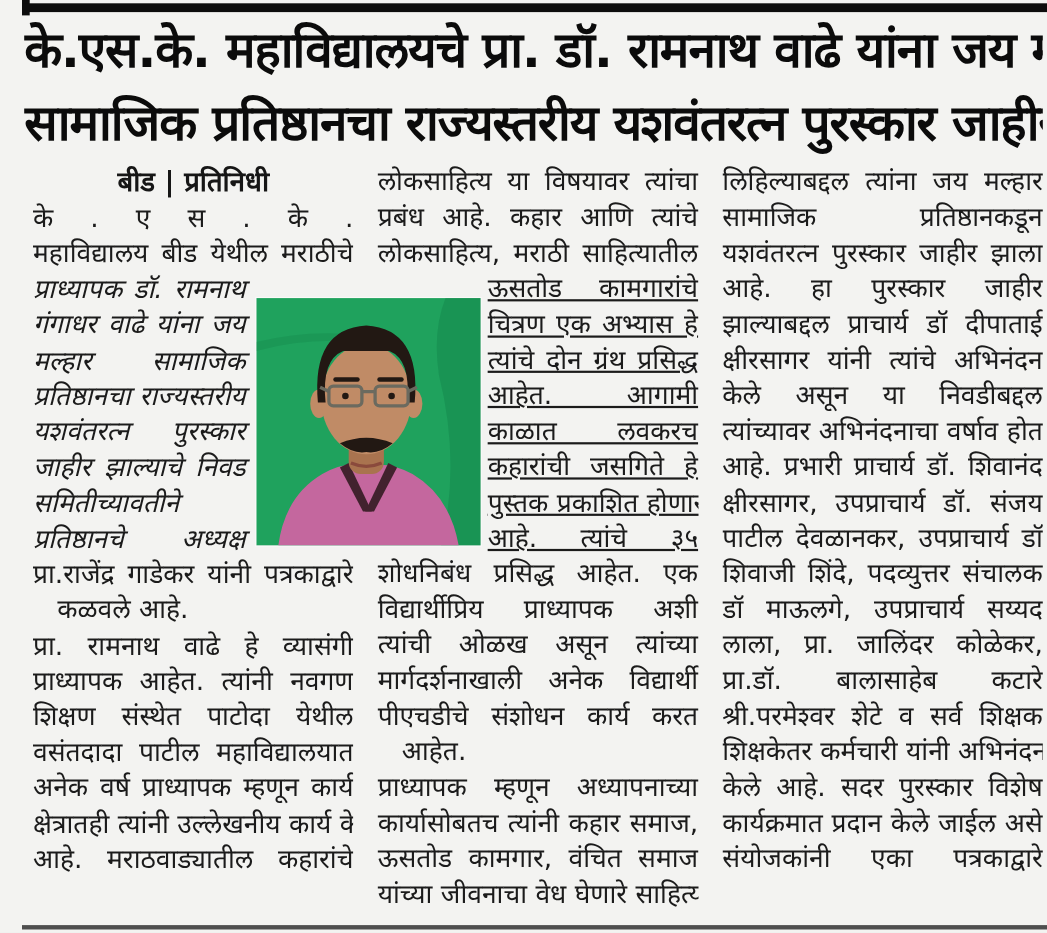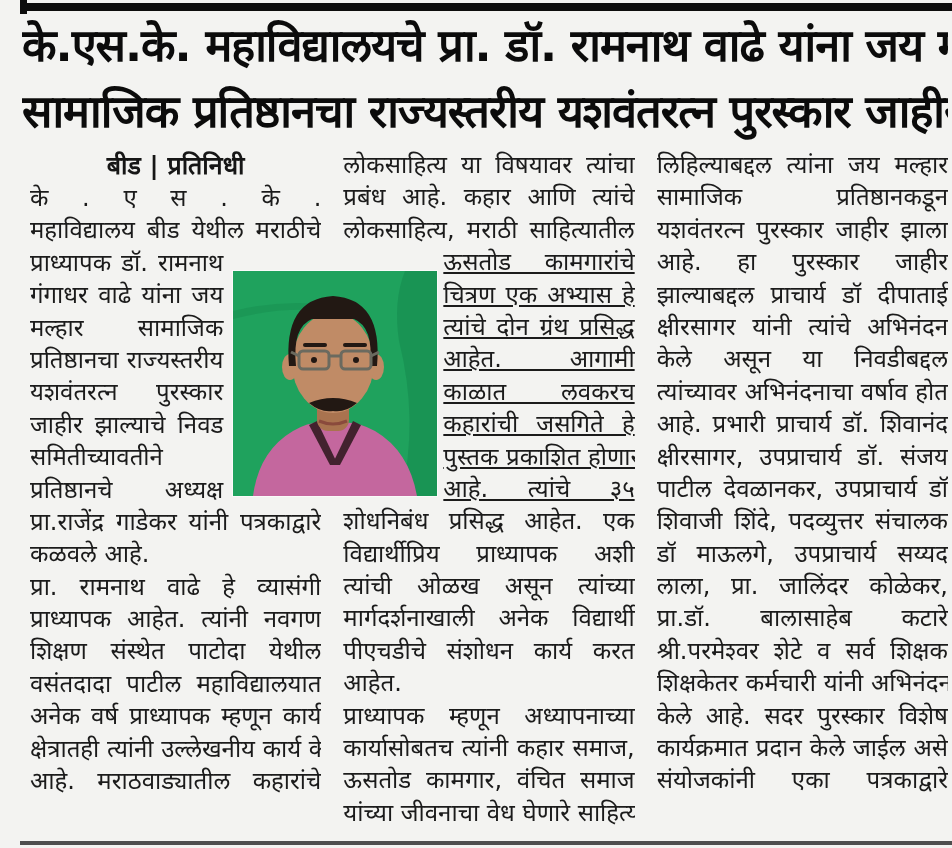--- a/index.html
+++ b/index.html
@@ -28,22 +28,22 @@
   .dateline{
     height:33px;line-height:33px;font-size:25px;font-weight:bold;
     text-align:center;white-space:nowrap;overflow:hidden;
   }
   .tline{
     height:32.4px;line-height:32.4px;font-size:24px;
     white-space:nowrap;overflow:hidden;
     text-align:justify;text-align-last:justify;text-justify:inter-word;
     color:#1b1b1b;
   }
-  .tline.end{text-align-last:left;}
-  .tline.nr{padding-right:98px;}
+  .tline.end{text-align-last:left;margin-left:22px;}
+  .tline.nr{padding-right:98px;font-style:italic;}
   .tline.nl{padding-left:100px;text-decoration:underline;}
   .photo{
     position:absolute;left:233px;top:271px;width:204px;height:225px;
     box-shadow:0 0 0 1px rgba(255,255,255,.55);
   }
   .photo svg{display:block;width:100%;height:100%;}
   .bottom-rule{position:absolute;left:20px;top:841px;width:932px;height:4px;background:#4e4e4e;}
 </style>
 </head>
 <body>

